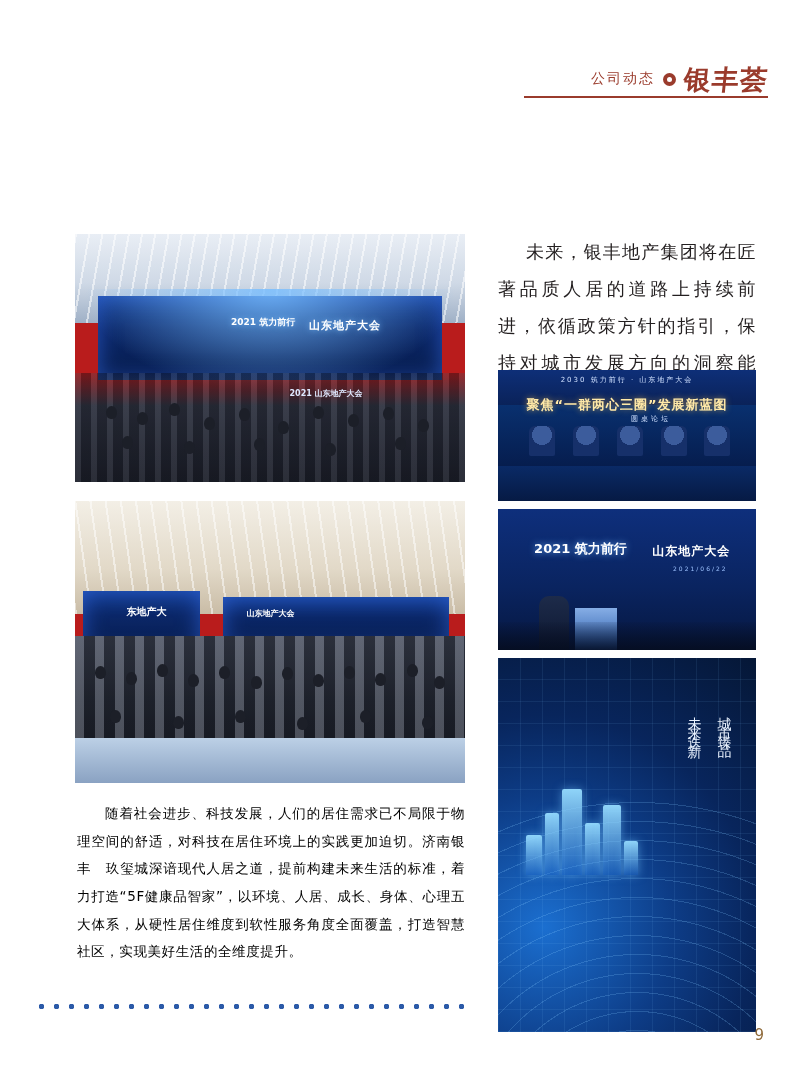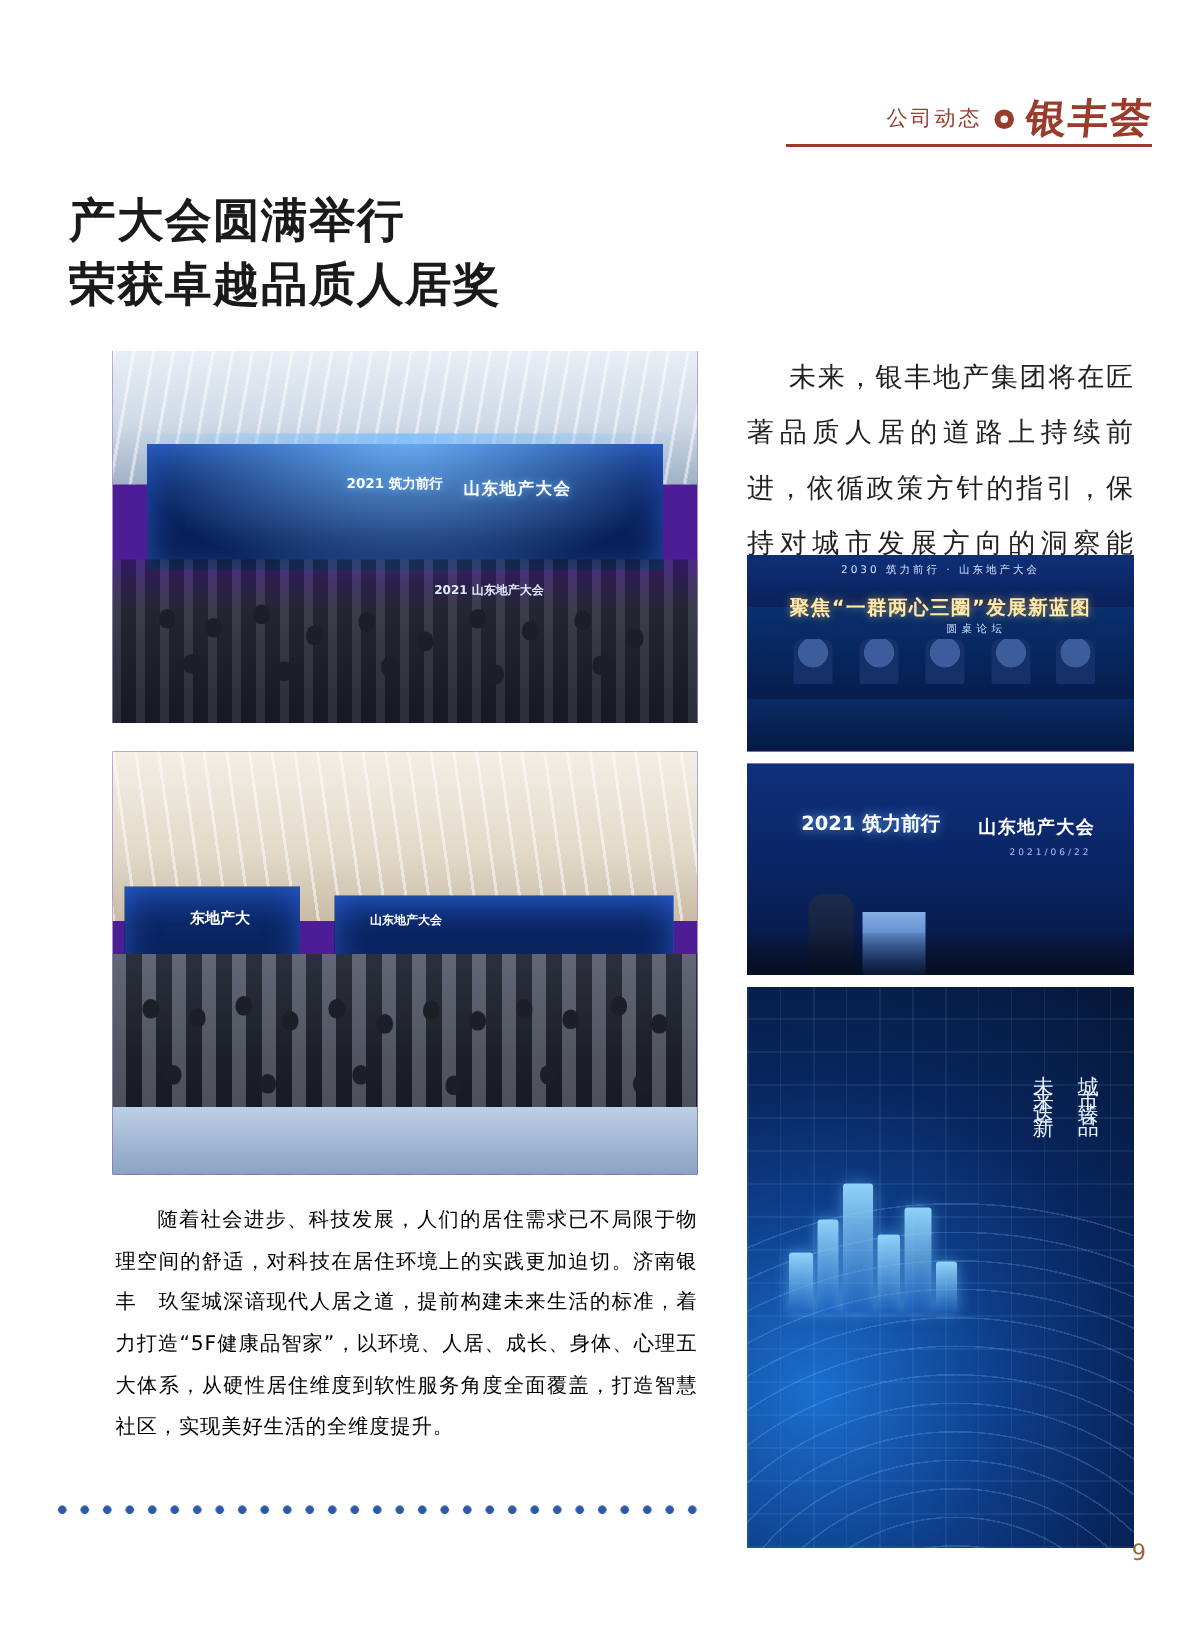--- a/index.html
+++ b/index.html
@@ -85,21 +85,21 @@
     letter-spacing: 1px;
     line-height: 1.38;
     color: #1a1a1a;
     font-family: "DejaVu Sans", sans-serif;
   }
 
   
   .photo {
     position: absolute;
     overflow: hidden;
-    background: #4c1d95;
+    background: #b91c1c;
   }
   #photo-hall-1 { left: 75px; top: 234px; width: 390px; height: 248px; }
   #photo-hall-2 { left: 75px; top: 501px; width: 390px; height: 282px; }
 
   
   .ph-ceiling {
     position: absolute; left:0; top:0; width:100%; height:32%;
     background:
       repeating-linear-gradient(100deg, rgba(255,255,255,.55) 0 2px, rgba(255,255,255,0) 2px 13px),
       linear-gradient(180deg,#e9eef5 0%, #cfd9e6 55%, #9fb0c6 100%);
@@ -311,24 +311,20 @@
 
 <div class="page">
 
   <div class="header">
     <span class="header-label">公司动态</span>
     <span class="header-dot"></span>
     <span class="header-brand">银丰荟</span>
   </div>
   <div class="header-rule"></div>
 
-  <div class="title-block">
-    <div class="title-line">产大会圆满举行</div>
-    <div class="title-line">荣获卓越品质人居奖</div>
-  </div>
 
   <div class="photo" id="photo-hall-1">
     <div class="ph-ceiling" style="height:36%"></div>
     <div class="ph-screen" style="left:6%; top:25%; width:88%; height:34%;"></div>
     <div class="ph-stagelight" style="left:2%; top:22%; width:96%; height:42%;"></div>
     <div class="ph-banner" style="left:40%; top:33%; font-size:9px; text-shadow:0 0 6px rgba(120,190,255,.9);">2021 筑力前行</div>
     <div class="ph-banner" style="left:60%; top:34%; font-size:11px; letter-spacing:1px; text-shadow:0 0 6px rgba(120,190,255,.9);">山东地产大会</div>
     <div class="ph-crowd" style="height:44%;">
       <div class="ph-seats"></div>
       <div class="ph-head" style="left:8%;  top:30%;"></div>

